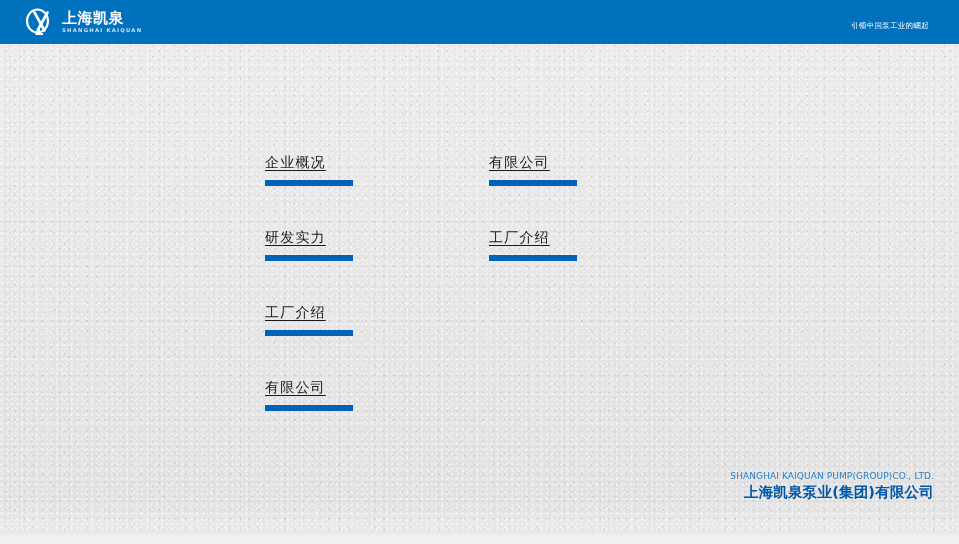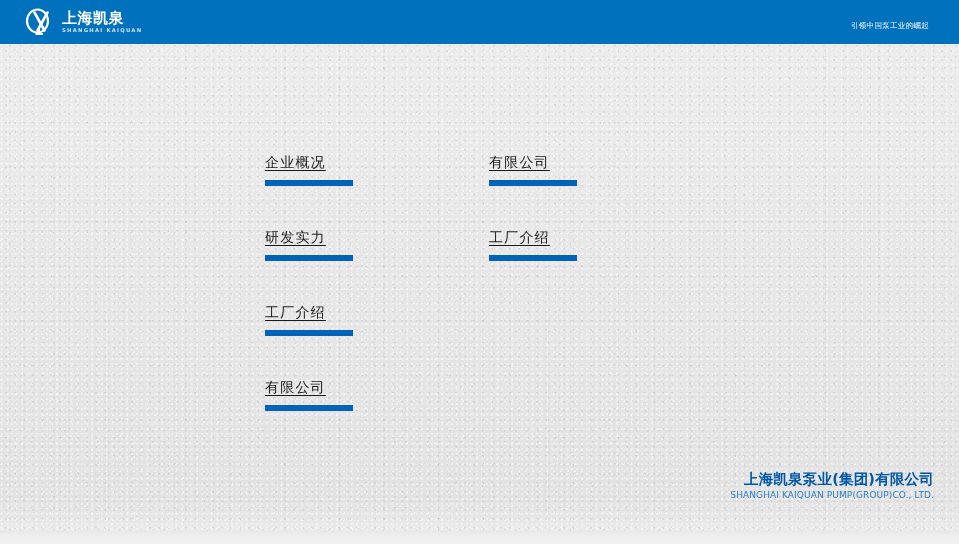--- a/index.html
+++ b/index.html
@@ -219,19 +219,19 @@
       <div class="menu-item">
         <span class="menu-label">工厂介绍</span>
         <span class="menu-bar bar-w88"></span>
       </div>
 
 
     </div>
   </div>
 
   <div id="footer-brand">
+    <span id="footer-en">SHANGHAI KAIQUAN PUMP(GROUP)CO., LTD.</span>
     <span id="footer-cn">上海凯泉泵业(集团)有限公司</span>
-    <span id="footer-en">SHANGHAI KAIQUAN PUMP(GROUP)CO., LTD.</span>
   </div>
 
   <div id="bottom-strip"></div>
 
 </div>
 
 </body></html>

